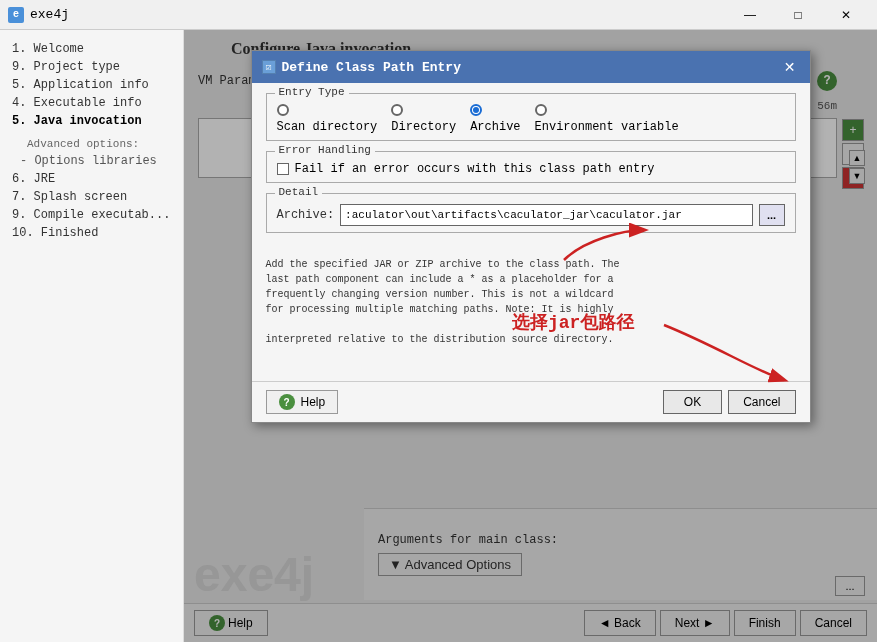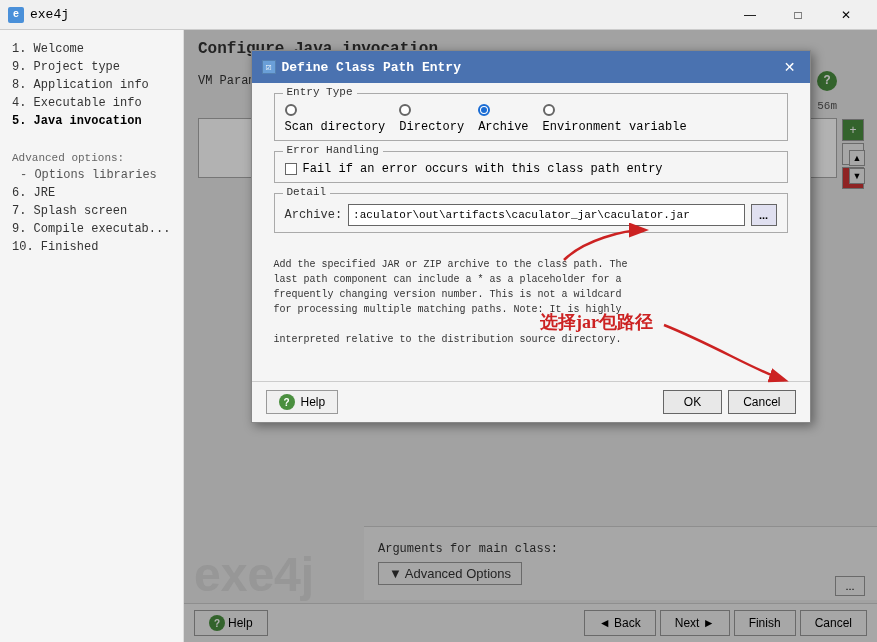--- a/index.html
+++ b/index.html
@@ -78,39 +78,40 @@
     }
     .sidebar-item.active {
       font-weight: bold;
       color: #000;
     }
     .sidebar-item.sub {
       padding-left: 20px;
       color: #555;
     }
     .sidebar-section-label {
-      padding: 2px 12px;
+      padding: 2px 27px;
       font-size: 11px;
       color: #666;
-      margin-top: 20px;
+      margin-top: 6px;
     }
 
     
     .content-area {
       flex: 1;
       background: #e8e8e8;
       position: relative;
       overflow: hidden;
     }
     .configure-title {
       font-size: 16px;
       font-weight: bold;
       margin-bottom: 12px;
       color: #333;
-      font-family: Liberation Mono, monospace;
+      font-family: Liberation Serif, serif;
+      margin-left: 33px;
     }
     .vm-param-row {
       display: flex;
       align-items: center;
       gap: 6px;
       margin-bottom: 8px;
     }
     .vm-param-label {
       font-size: 12px;
       white-space: nowrap;
@@ -284,21 +285,21 @@
       background: transparent;
       border: none;
       color: white;
       cursor: pointer;
       font-size: 14px;
       display: flex;
       align-items: center;
       justify-content: center;
     }
     .dialog-body {
-      padding: 10px 22px;
+      padding: 10px 14px;
     }
     .section-group {
       border: 1px solid #aaa;
       margin-bottom: 10px;
       padding: 6px 10px;
       position: relative;
     }
     .section-label {
       position: absolute;
       top: -8px;
@@ -458,21 +459,21 @@
 <div class="main-container">
 
   <div class="sidebar">
     <div class="sidebar-item">
       <span>1. Welcome</span>
     </div>
     <div class="sidebar-item">
       <span>9. Project type</span>
     </div>
     <div class="sidebar-item">
-      <span>8. Application info</span>
+      <span>5. Application info</span>
     </div>
     <div class="sidebar-item">
       <span>4. Executable info</span>
     </div>
     <div class="sidebar-item active">
       <span>5. Java invocation</span>
     </div>
     <div class="sidebar-section-label">
       <span>Advanced options:</span>
     </div>
@@ -514,21 +515,21 @@
           <button class="right-btn red">✕</button>
         </div>
       </div>
 
       <div style="position:absolute; right:12px; top:120px; display:flex; flex-direction:column; gap:2px;">
         <button class="scroll-btn">▲</button>
         <button class="scroll-btn">▼</button>
       </div>
     </div>
 
-    <div style="position:absolute; bottom:42px; left:180px; right:0; padding:15px 14px; background:#f0f0f0; border-top:1px solid #ccc;">
+    <div style="position:absolute; bottom:42px; left:180px; right:0; padding:24px 14px; background:#f0f0f0; border-top:1px solid #ccc;">
       <div class="bottom-label">Arguments for main class:</div>
       <button class="advanced-btn">
         <span>▼ Advanced Options</span>
       </button>
     </div>
 
     <button class="dots-btn" style="right:12px; bottom:46px;">...</button>
 
     <div class="nav-buttons">
       <button class="nav-btn">
@@ -620,21 +621,21 @@
             <span>Help</span>
           </button>
           <button class="dialog-ok-btn">OK</button>
           <button class="dialog-cancel-btn">Cancel</button>
         </div>
       </div>
     </div>
 
     <div class="annotation-layer">
 
-      <div class="annotation-text" style="top: 280px; left: 356px;">选择jar包路径</div>
+      <div class="annotation-text" style="top: 280px; left: 328px; font-family: Liberation Mono, monospace;">选择jar包路径</div>
 
       <svg style="position:absolute;top:0;left:0;width:100%;height:100%;pointer-events:none;">
 
         <defs>
           <marker id="arrowhead1" markerWidth="8" markerHeight="6" refX="6" refY="3" orient="auto">
             <polygon points="0 0, 8 3, 0 6" fill="#cc2222"></polygon>
           </marker>
           <marker id="arrowhead2" markerWidth="8" markerHeight="6" refX="6" refY="3" orient="auto">
             <polygon points="0 0, 8 3, 0 6" fill="#cc2222"></polygon>
           </marker>

